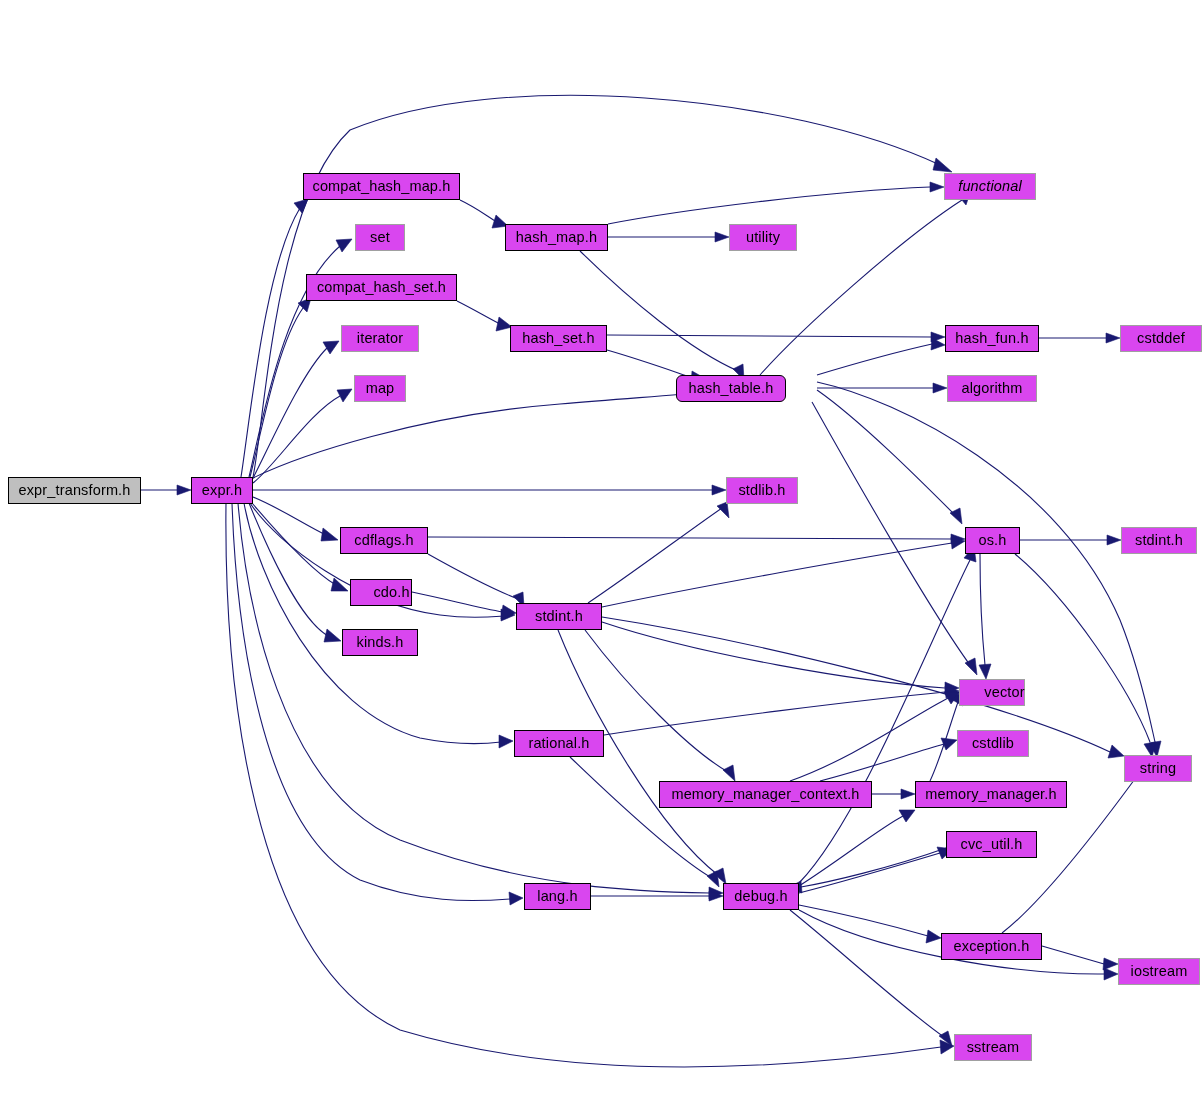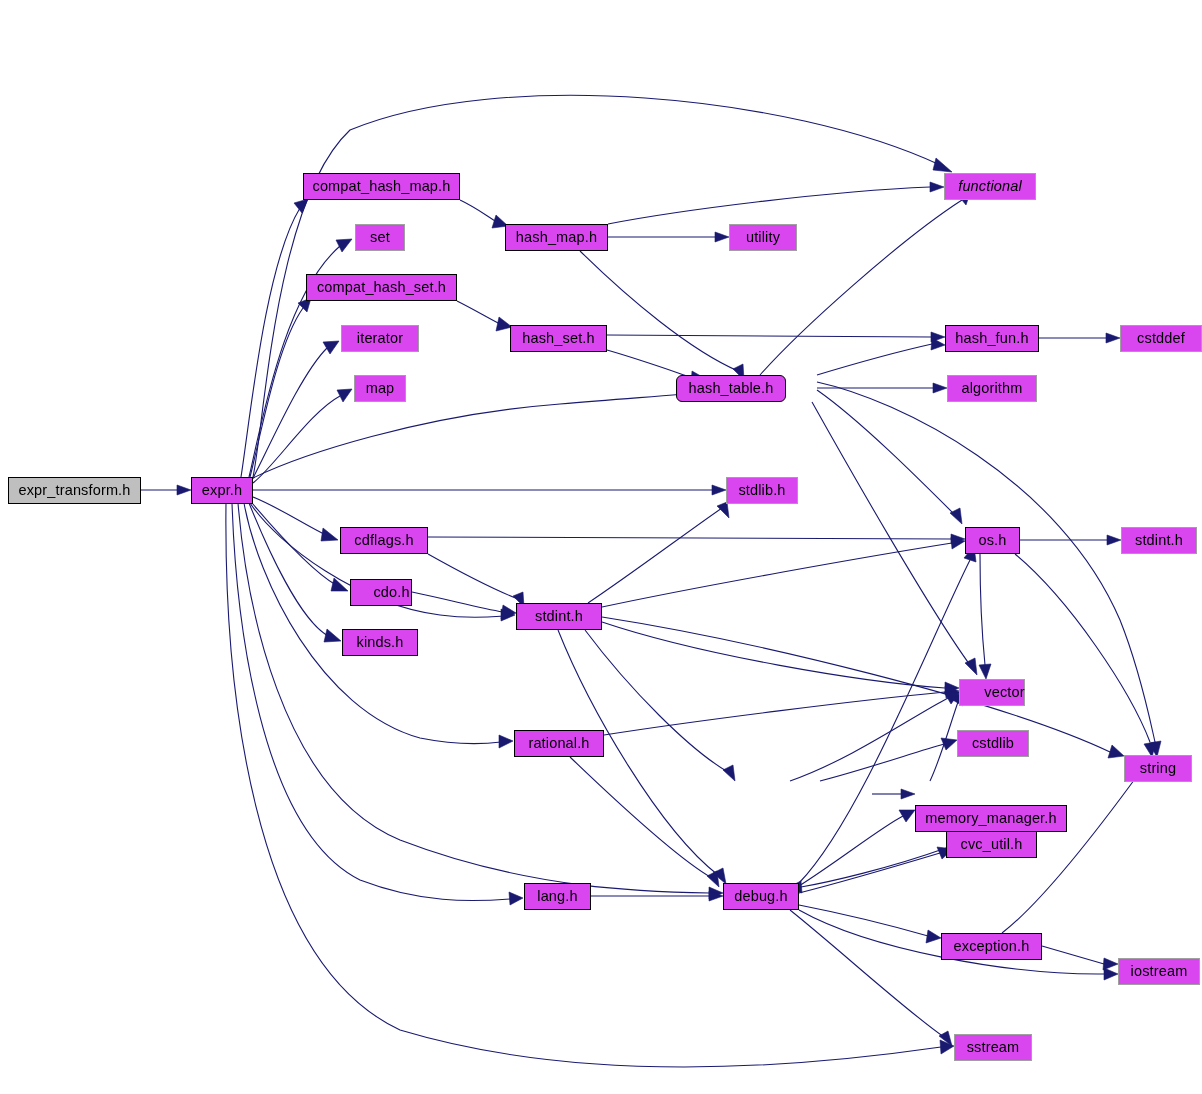--- a/index.html
+++ b/index.html
@@ -289,22 +289,23 @@
   <div class="node-box" style="left:342px; top:629px; width:76px;">kinds.h</div>
 
   <div class="node-box system" style="left:959px; top:679px; width:66px;padding-left:25px;">vector</div>
 
   <div class="node-box" style="left:514px; top:730px; width:90px;">rational.h</div>
 
   <div class="node-box system" style="left:957px; top:730px; width:72px;">cstdlib</div>
 
   <div class="node-box system" style="left:1124px; top:755px; width:68px;">string</div>
 
-
-  <div class="node-box" style="left:915px; top:781px; width:152px;margin-top:24px;">memory_manager.h</div>
+  <div class="node-box" style="left:659px; top:781px; width:213px;">memory_manager_context.h</div>
+
+  <div class="node-box" style="left:915px; top:781px; width:152px;">memory_manager.h</div>
 
   <div class="node-box" style="left:946px; top:831px; width:91px;">cvc_util.h</div>
 
   <div class="node-box" style="left:524px; top:883px; width:67px;">lang.h</div>
 
   <div class="node-box" style="left:723px; top:883px; width:76px;">debug.h</div>
 
   <div class="node-box" style="left:941px; top:933px; width:101px;">exception.h</div>
 
   <div class="node-box system" style="left:1118px; top:958px; width:82px;text-align:right;">iostream</div>

